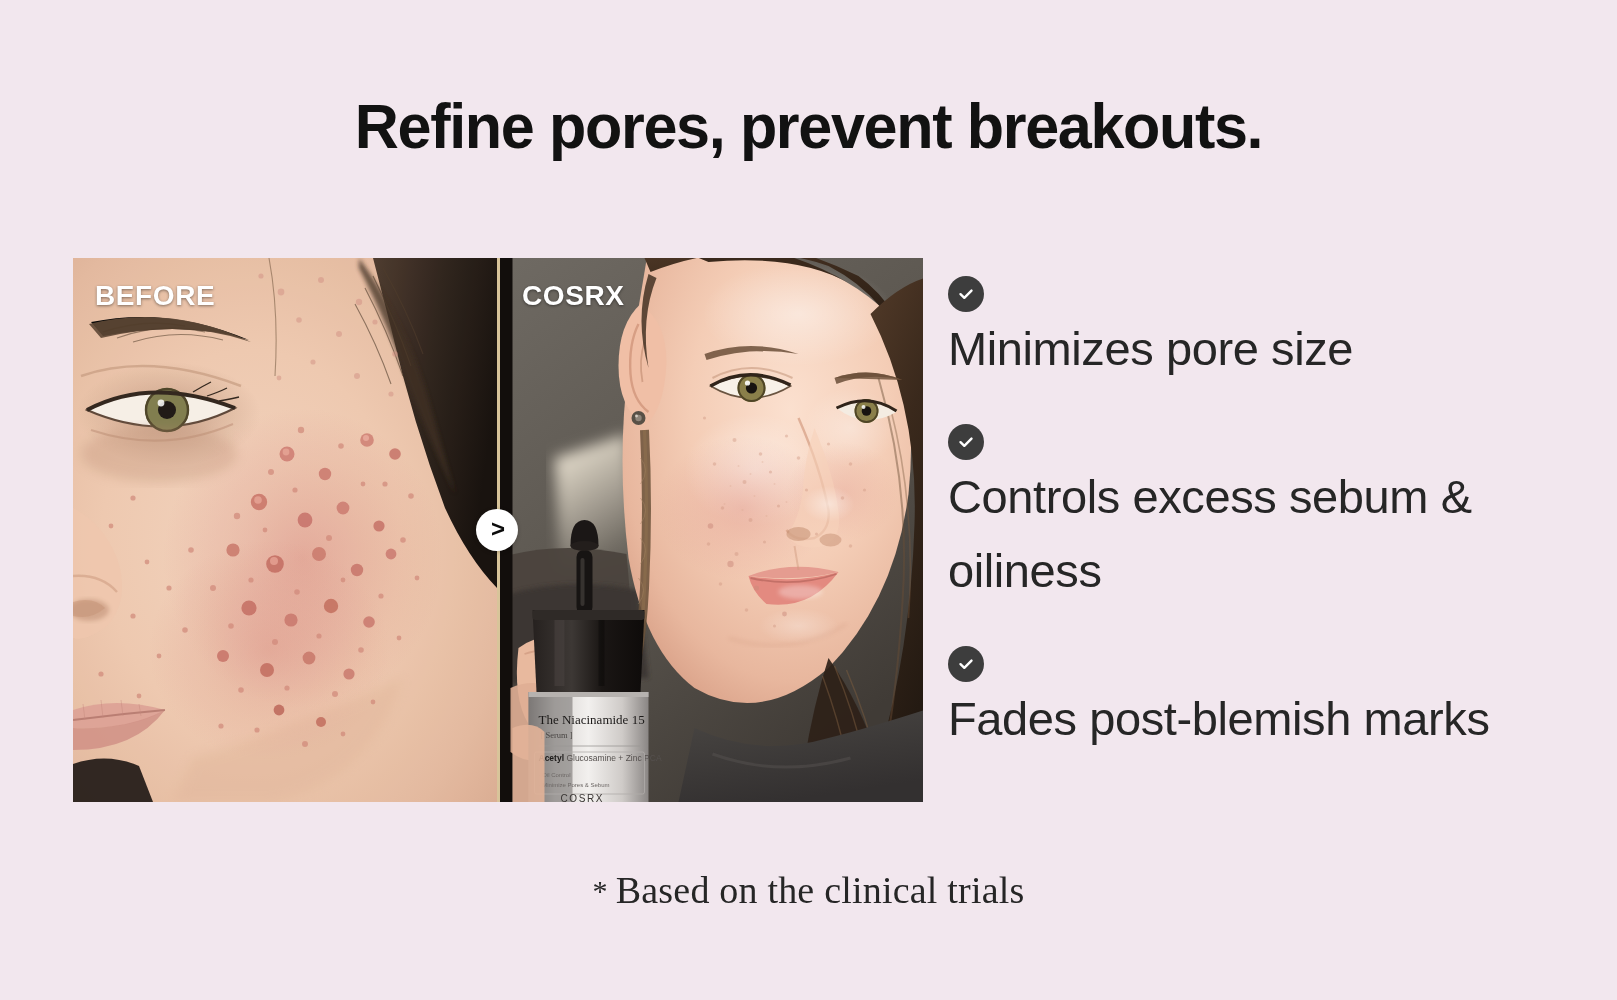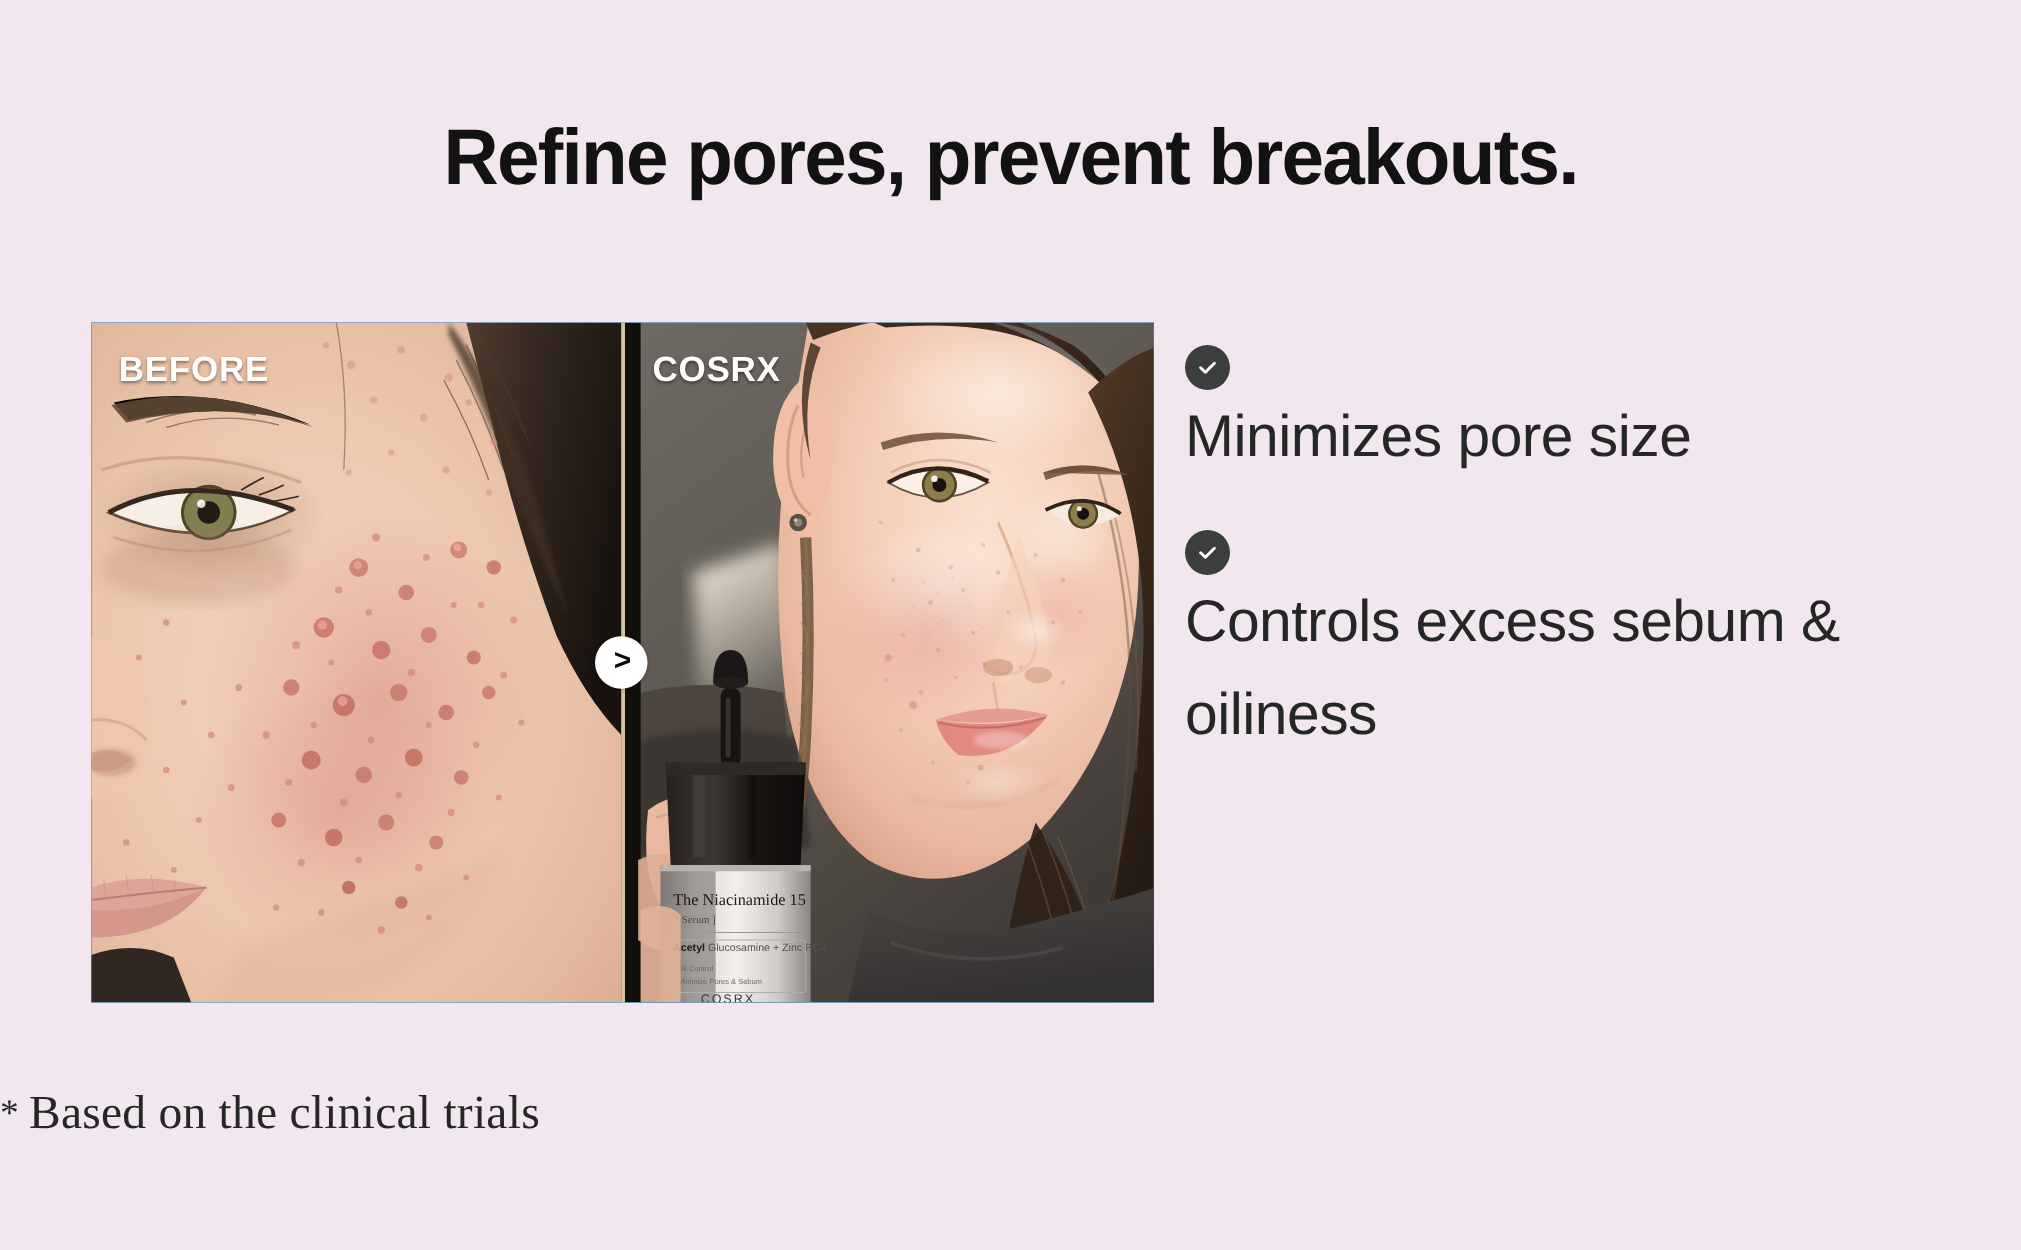--- a/index.html
+++ b/index.html
@@ -23,21 +23,21 @@
     white-space:nowrap;
     transform:scaleX(0.97);
   }
 
   
   .photo-block {
     position:absolute; left:73px; top:258px;
     width:850px; height:544px;
     display:flex;
     overflow:hidden;
-    background:#0369a1;
+    background:#b91c1c;
   }
   .panel { position:relative; height:544px; overflow:hidden; }
   .panel-before { width:424px; }
   .panel-after  { width:426px; border-left:3px solid #d8c49a; }
 
   .panel svg { display:block; width:100%; height:100%; }
 
   .panel-tag {
     position:absolute; top:22px; left:22px;
     font-family:"Liberation Sans", sans-serif;
@@ -92,21 +92,21 @@
     font-size:47px;
     line-height:74px;
     color:#262626;
     letter-spacing:-0.4px;
     max-width:560px;
   }
 
   
   .footnote {
     position:absolute; left:0; top:868px; width:1617px;
-    text-align:left;
+    text-align:center;
     font-family:"Liberation Serif", serif;
     font-size:38px;
     color:#262626;
     letter-spacing:0.2px;
   }
   .footnote .star { font-size:30px; vertical-align:2px; margin-right:8px; }
 
   
 </style>
 </head>
@@ -561,20 +561,28 @@
 
     <div class="benefit-row">
       <div class="check-badge">
         <svg width="20" height="20" viewBox="0 0 20 20" aria-hidden="true">
           <path d="M4.5 10.2 L8.3 13.8 L15.5 6.6" fill="none" stroke="#ffffff" stroke-width="2.4" stroke-linecap="round" stroke-linejoin="round"></path>
         </svg>
       </div>
       <div class="benefit-text">Controls excess sebum &amp; oiliness</div>
     </div>
 
+    <div class="benefit-row">
+      <div class="check-badge">
+        <svg width="20" height="20" viewBox="0 0 20 20" aria-hidden="true">
+          <path d="M4.5 10.2 L8.3 13.8 L15.5 6.6" fill="none" stroke="#ffffff" stroke-width="2.4" stroke-linecap="round" stroke-linejoin="round"></path>
+        </svg>
+      </div>
+      <div class="benefit-text">Fades post-blemish marks</div>
+    </div>
 
   </div>
 
   <div class="footnote">
     <span class="star">*</span><span>Based on the clinical trials</span>
   </div>
 
 </div>
 
 </body></html>

